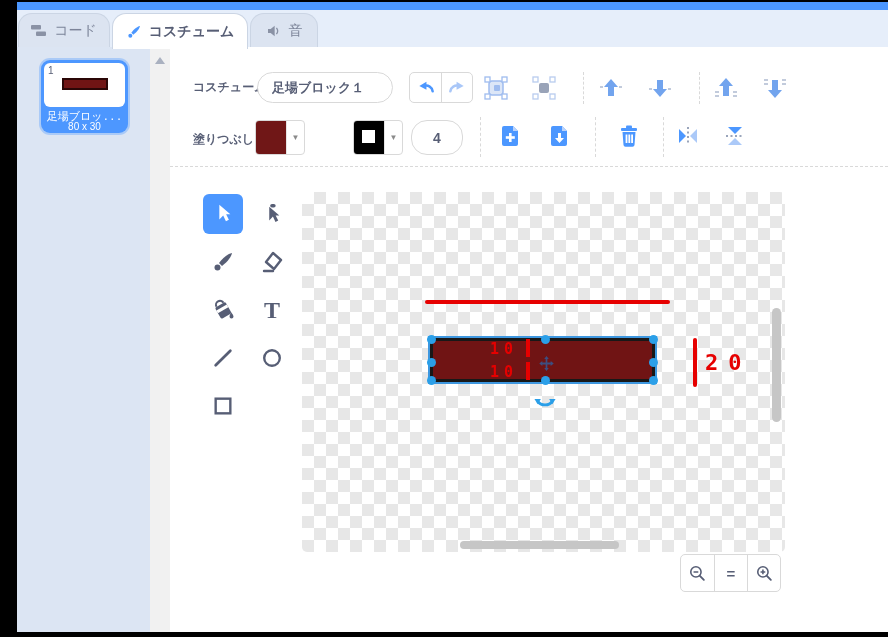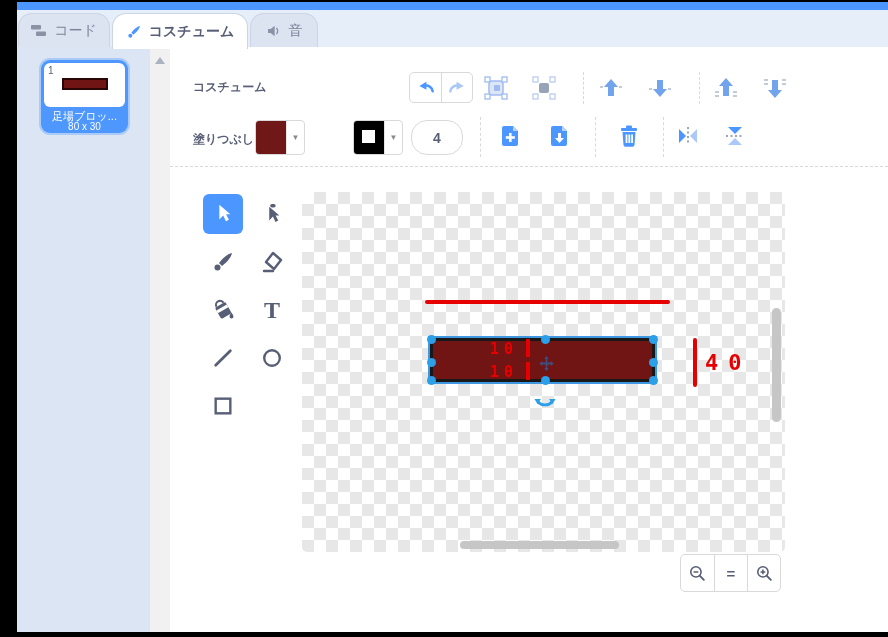--- a/index.html
+++ b/index.html
@@ -34,21 +34,21 @@
   .costume-card {
     left:24px; top:13px; width:87px; height:73px; background:#4D97FF;
     border-radius:9px; box-shadow:0 0 0 2px rgba(77,151,255,.35); cursor:pointer;
   }
   .costume-thumb { position:absolute; left:3px; top:3px; width:81px; height:44px;
     background:#fff; border-radius:6px; }
   .costume-num { position:absolute; left:4px; top:2px; font-size:10px; color:#575E75; }
   .mini-shape { position:absolute; left:18px; top:15px; width:46px; height:12px;
     background:#701414; border:2px solid #2A0606; }
   .costume-name { position:absolute; left:0; top:49px; width:100%; text-align:center;
-    color:#fff; font-size:11px; }
+    color:#fff; font-size:11px;font-family:Liberation Mono, monospace; }
   .costume-size { position:absolute; left:0; top:61px; width:100%; text-align:center;
     color:#fff; font-size:10px; }
 
   
   .editor { left:153px; top:37px; width:718px; height:585px; background:#fff; }
   .toolbar-sep { left:0; top:119px; width:718px; border-top:1px dashed #D9D9D9; }
 
   .lbl { color:#575E75; font-size:12px; font-weight:bold; }
   .pill-input {
     border:1px solid #D9D9D9; border-radius:16px; color:#575E75;
@@ -155,20 +155,21 @@
       </div>
     </div>
     <div class="abs gutter">
       <div class="abs scroll-up" style="left:5px;"></div>
     </div>
 
     <div class="abs editor">
       <div class="abs toolbar-sep"></div>
 
       <span class="abs lbl" style="left:23px;top:32px;">コスチューム</span>
+      <input class="abs pill-input" style="left: 87px; top: 25px; width: 136px; height: 31px; padding-left: 14px;" value="足場ブロック１">
       <div class="abs seg" style="left:239px;top:25px;height:31px;">
         <div class="seg-btn">
           <svg width="20" height="20" viewBox="0 0 24 24">
             <path d="M20 16c-.6-5-5.5-8-10.5-6.4" fill="none" stroke="#4C97FF" stroke-width="3" stroke-linecap="round"></path>
             <path d="M12.5 4.5 L4 9.5 L12.5 14 Z" fill="#4C97FF"></path>
           </svg>
         </div>
         <div class="seg-btn">
           <svg width="20" height="20" viewBox="0 0 24 24" style="transform:scaleX(-1)">
             <path d="M20 16c-.6-5-5.5-8-10.5-6.4" fill="none" stroke="#A9C7F8" stroke-width="3" stroke-linecap="round"></path>
@@ -377,21 +378,21 @@
 
         <div class="abs" style="left:232px;top:206px;">
           <svg width="22" height="15" viewBox="0 0 24 16">
             <path d="M4 3a9 8 0 0 0 16 0" fill="none" stroke="#2B9FE8" stroke-width="3.2"></path>
             <polygon points="0.5,1 7.5,1 4,6.5" fill="#2B9FE8"></polygon>
             <polygon points="16.5,1 23.5,1 20,6.5" fill="#2B9FE8"></polygon>
           </svg>
         </div>
 
         <div class="abs red" style="left:391px;top:146px;width:4px;height:49px;border-radius:2px;"></div>
-        <div class="m-label" style="left:403px;top:158px;font-size:22px;letter-spacing:10px;">40</div>
+        <div class="m-label" style="left:403px;top:158px;font-size:22px;letter-spacing:10px;">20</div>
 
         <div class="scroll-thumb" style="left:470px;top:116px;width:9px;height:114px;"></div>
         <div class="scroll-thumb" style="left:158px;top:349px;width:159px;height:8px;"></div>
       </div>
 
 
       <div class="abs seg zoom-group">
         <div class="seg-btn">
           <svg width="19" height="19" viewBox="0 0 24 24">
             <circle cx="10" cy="10" r="6.5" fill="none" stroke="#575E75" stroke-width="2"></circle>

